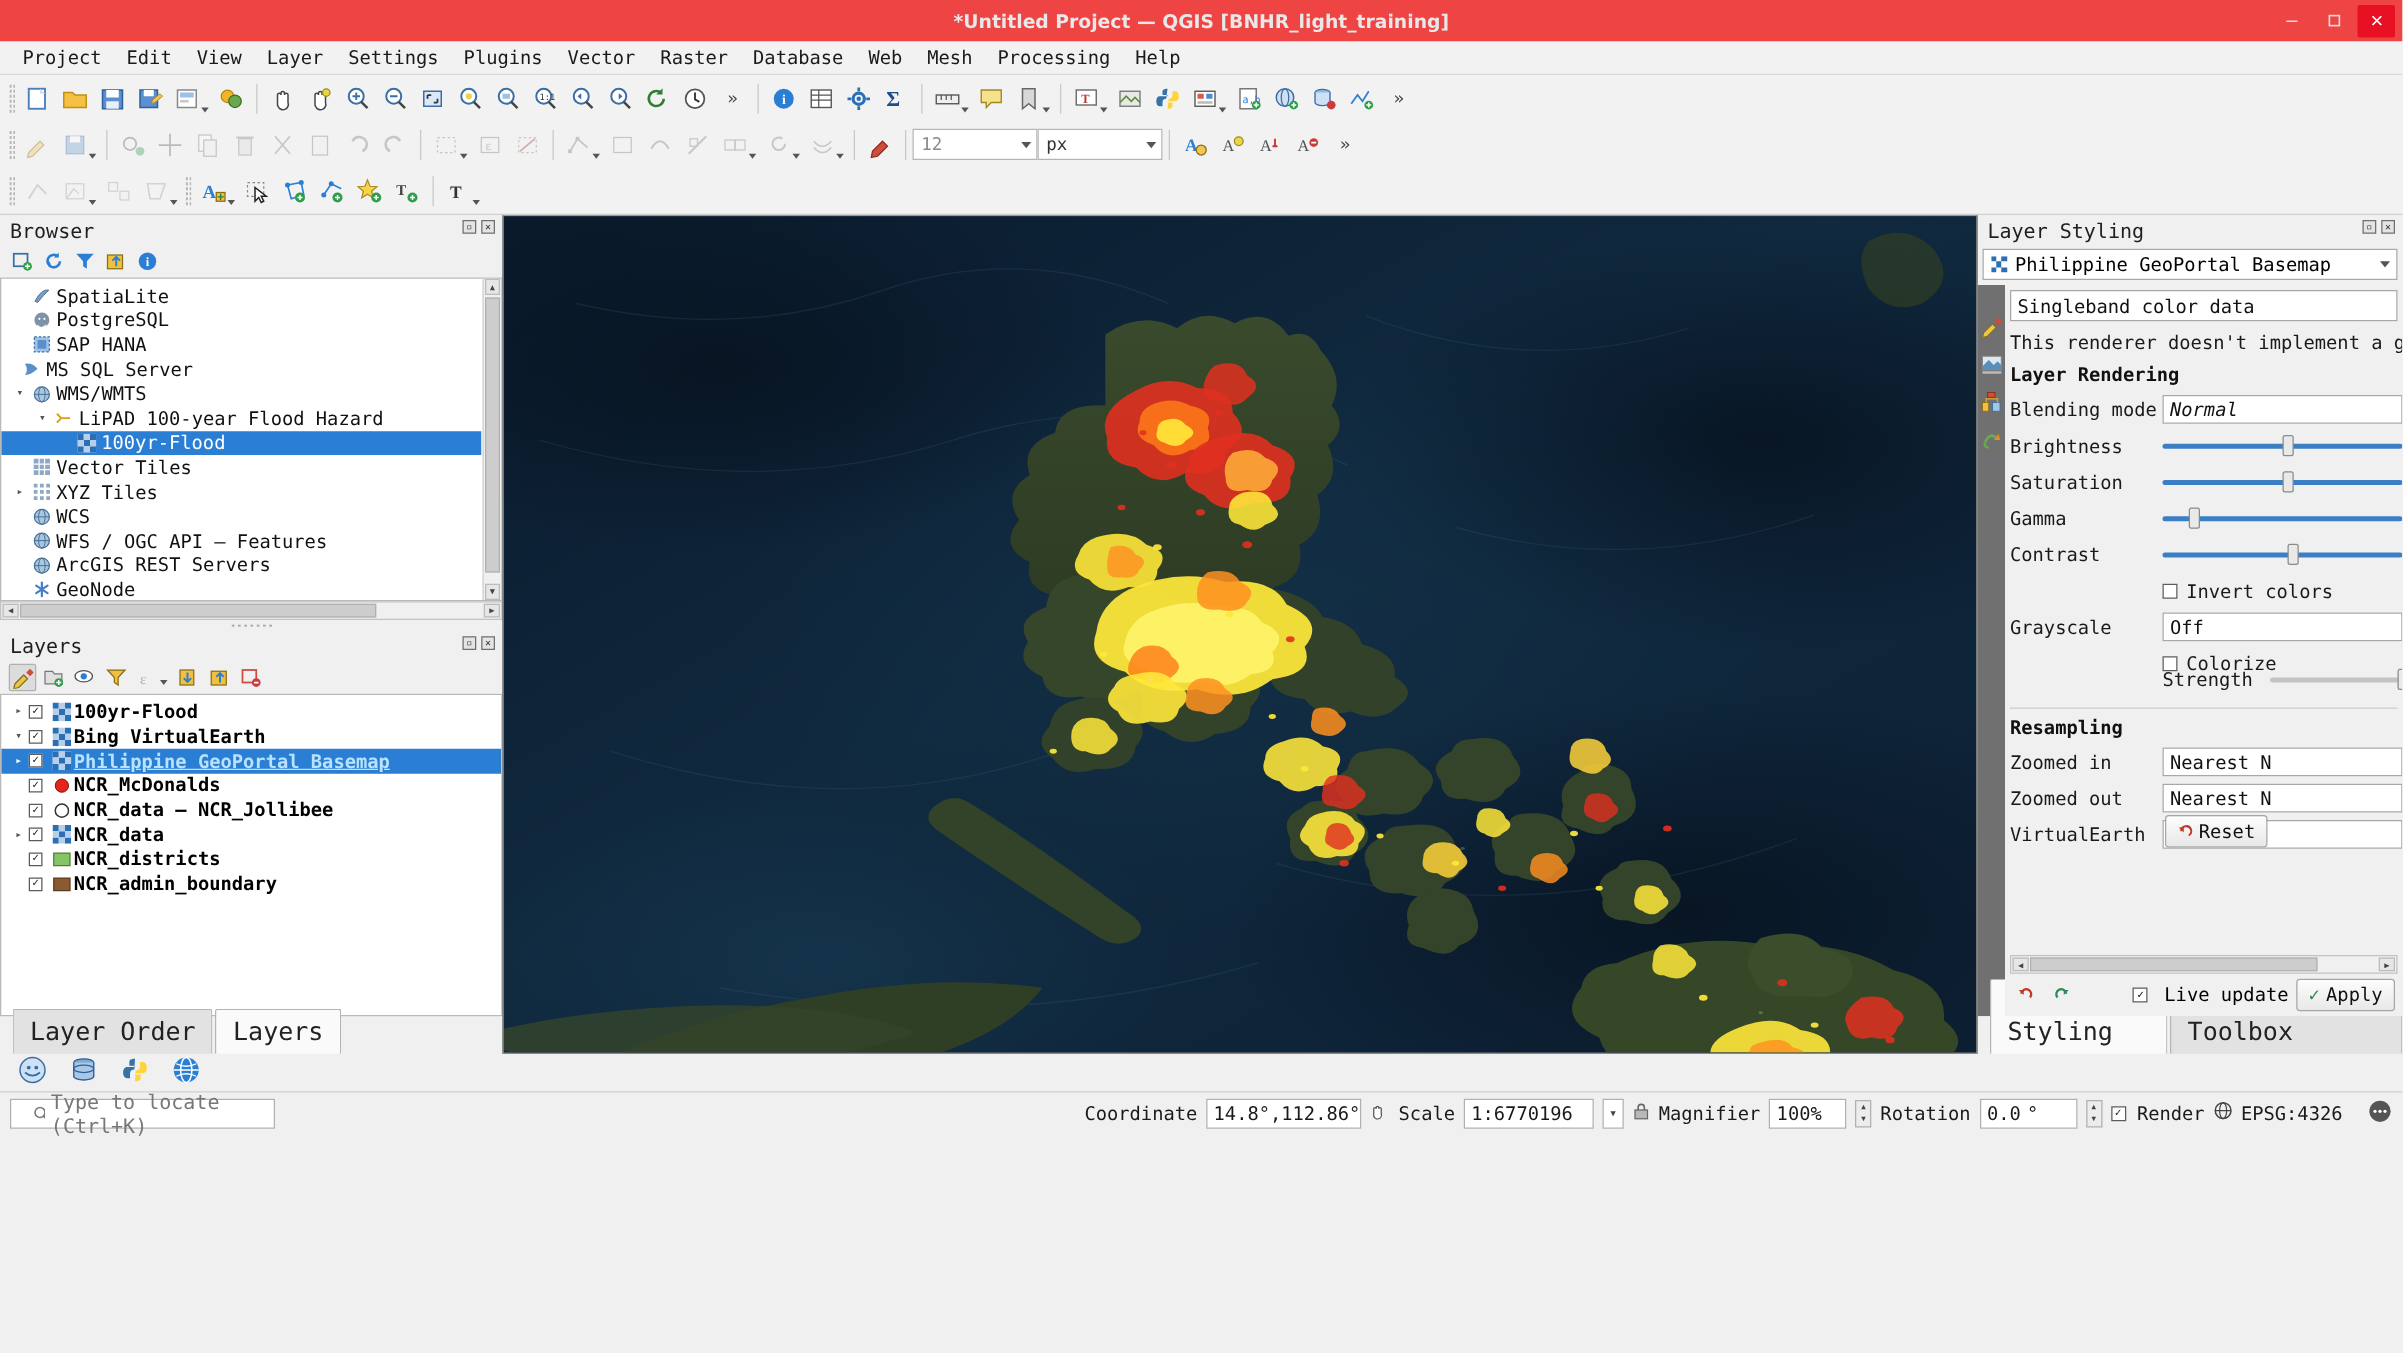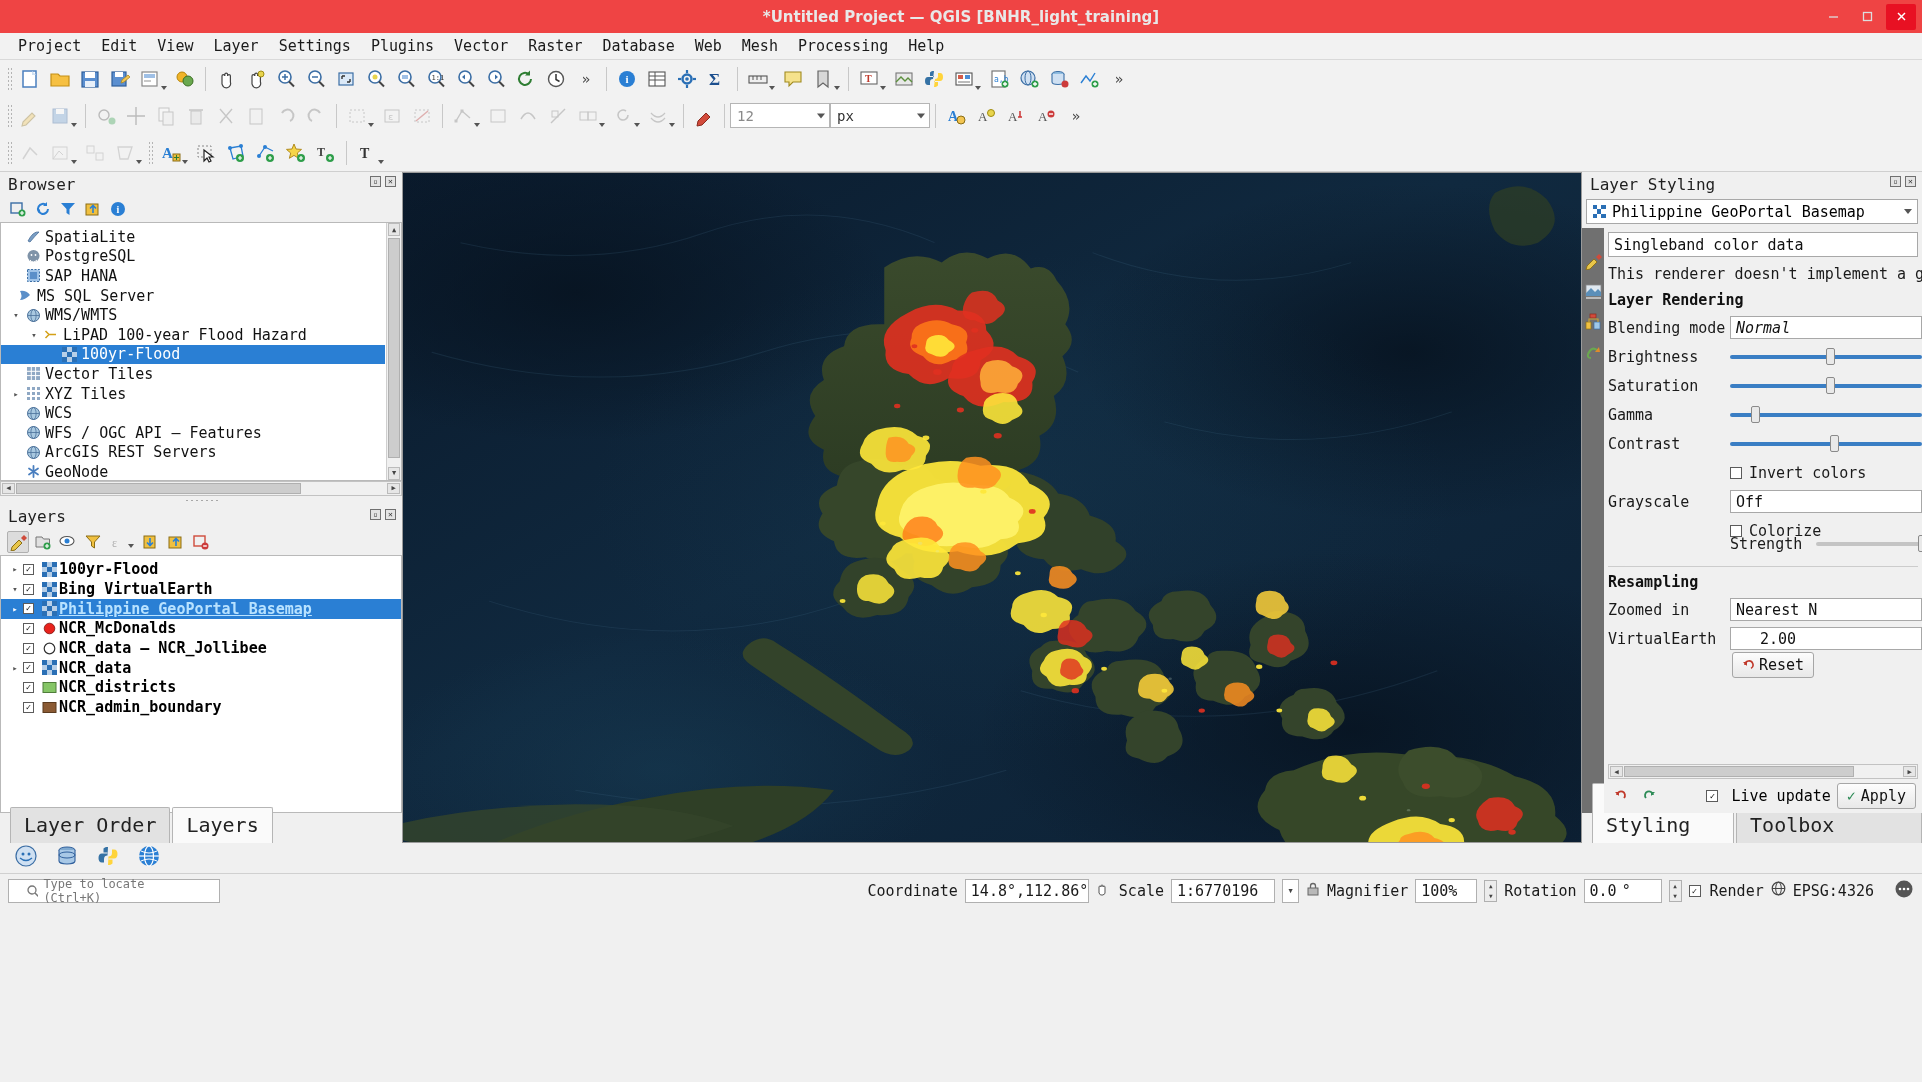--- a/index.html
+++ b/index.html
@@ -124,21 +124,21 @@
   .sect { font-weight:bold; font-size:15px; color:#111; padding:6px 0 4px 4px; }
   .chk { width:12px;height:12px;border:1px solid #5b5b5b;background:#fff;display:inline-flex;
      align-items:center;justify-content:center;font-size:9px;margin-right:7px;}
   .btn { border:1px solid #a6a6a6;background:linear-gradient(#fdfdfd,#e8e8e8);border-radius:3px;
      padding:3px 9px;font-size:15px;display:inline-flex;align-items:center;gap:5px;color:#111;}
 
   
   .statusbar { height:34px; background:#f0f0f0; border-top:1px solid #d0d0d0;
      display:flex; align-items:center; padding:0 8px; gap:7px; font-size:15px; color:#1a1a1a;}
   .sb-search { width:212px;height:24px;border:1px solid #b0b0b0;background:#fff;display:flex;
-     align-items:center;gap:5px;padding:0 18px;color:#777;font-size:12px;}
+     align-items:center;gap:5px;padding:0 18px;color:#777;font-size:16px;}
   .sb-box { height:24px;border:1px solid #b0b0b0;background:#fff;display:flex;align-items:center;padding:0 5px;}
   .spin { width:13px;height:22px;display:flex;flex-direction:column;border:1px solid #b0b0b0;background:#ececec;}
   .spin div { flex:1;display:flex;align-items:center;justify-content:center;font-size:6px;color:#444;}
   .bottombar { height:30px;display:flex;align-items:center;gap:17px;padding-left:14px;background:#f0f0f0;}
 </style>
 </head>
 <body>
 
 <div id="app">
 
@@ -1397,20 +1397,26 @@
               <div class="track" style="background:#c4c4c4;"></div>
                 <div class="knob" style="left:96%;"></div>
             </div>
           </div>
 
           <div style="border-top:1px solid #cccccc;margin:8px 4px 0 4px;"></div>
           <div class="sect">Resampling</div>
 
           <div class="fieldrow">
             <span class="lab">Zoomed in</span>
+            <div class="inp" style="flex:1;">
+              <span>Nearest N</span>
+            </div>
+          </div>
+          <div class="fieldrow">
+            <span class="lab">Zoomed out</span>
             <div class="inp" style="flex:1;">
               <span>Nearest N</span>
             </div>
           </div>
           <div class="fieldrow">
             <span class="lab">VirtualEarth</span>
             <div class="inp" style="flex:1;padding-left:29px;">
               <span>2.00</span>
             </div>
           </div>

